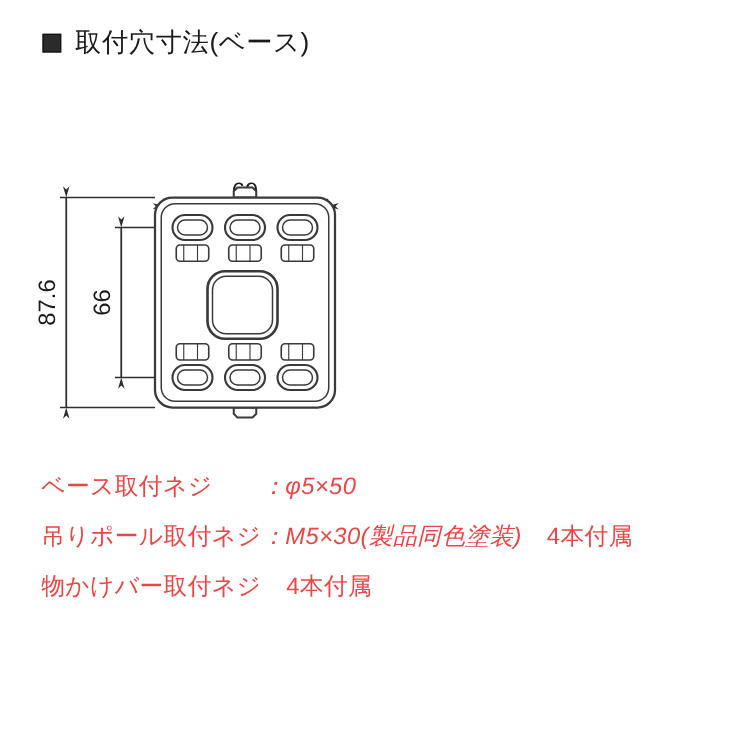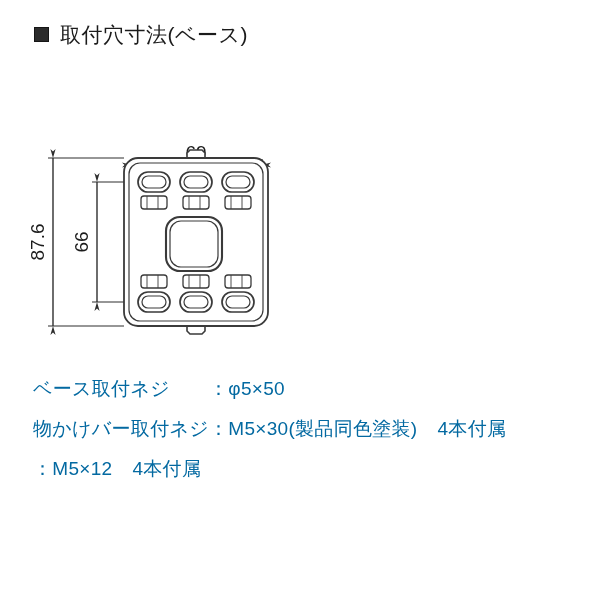--- a/index.html
+++ b/index.html
@@ -61,30 +61,31 @@
     position: absolute;
     left: 33px;
     top: 376px;
     width: 540px;
   }
   .spec-row {
     display: flex;
     align-items: baseline;
     height: 40px;
     font-size: 19px;
-    color: #0369a1;
+    color: #ef4444;
     white-space: nowrap;
   }
   .spec-label {
     width: 176px;
     flex: none;
     letter-spacing: 0.3px;
   }
   .spec-value {
     letter-spacing: 0.3px;
+    font-style: italic;
   }
   .spec-qty {
     margin-left: 20px;
     letter-spacing: 0.3px;
   }
 </style>
 </head>
 <body>
 
 <div id="page">
@@ -212,25 +213,25 @@
   </svg>
 
   <div class="spec-list">
 
     <div class="spec-row">
       <span class="spec-label">ベース取付ネジ</span>
       <span class="spec-value">：φ5×50</span>
     </div>
 
     <div class="spec-row">
-      <span class="spec-label">物かけバー取付ネジ</span>
+      <span class="spec-label">吊りポール取付ネジ</span>
       <span class="spec-value">：M5×30(製品同色塗装)</span>
       <span class="spec-qty">4本付属</span>
     </div>
 
     <div class="spec-row">
-      <span class="spec-value">：M5×12</span>
+      <span class="spec-label">物かけバー取付ネジ</span>
       <span class="spec-qty">4本付属</span>
     </div>
 
   </div>
 
 </div>
 
 </body></html>

